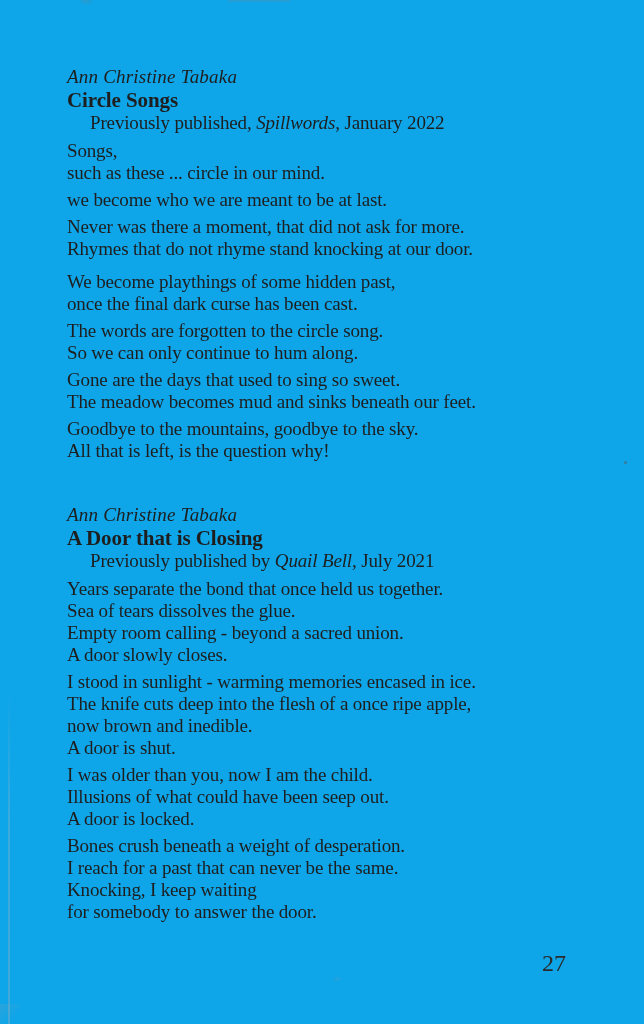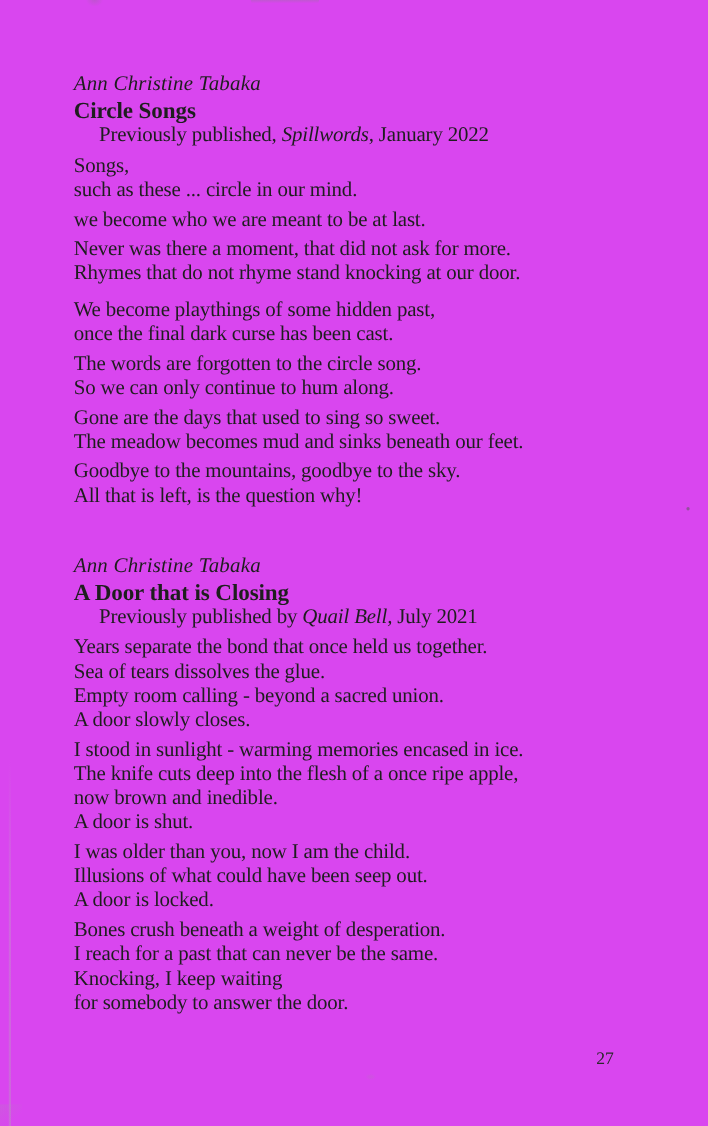--- a/index.html
+++ b/index.html
@@ -4,21 +4,21 @@
 <style>
   html, body {
     margin: 0;
     padding: 0;
     background: #ffffff;
   }
   .page {
     position: relative;
     width: 644px;
     height: 1024px;
-    background: #d946ef;
+    background: #0ea5e9;
     overflow: hidden;
     font-family: "Liberation Serif", "DejaVu Serif", serif;
     color: #1e1e1e;
   }
   .content {
     position: absolute;
     top: 66px;
     left: 67px;
     right: 36px;
   }
@@ -52,21 +52,21 @@
   .line {
     font-size: 19px;
     line-height: 22px;
     letter-spacing: -0.15px;
     white-space: pre-wrap;
   }
   .page-number {
     position: absolute;
     top: 950px;
     left: 542px;
-    font-size: 16px;
+    font-size: 24px;
     line-height: 26px;
     color: #2a2a2a;
   }
   
   .artifact { position: absolute; pointer-events: none; }
   .smudge-top {
     top: 0; left: 78px; width: 16px; height: 6px;
     background: radial-gradient(ellipse at center top, rgba(120,120,120,0.25), rgba(120,120,120,0) 70%);
   }
   .line-top {

